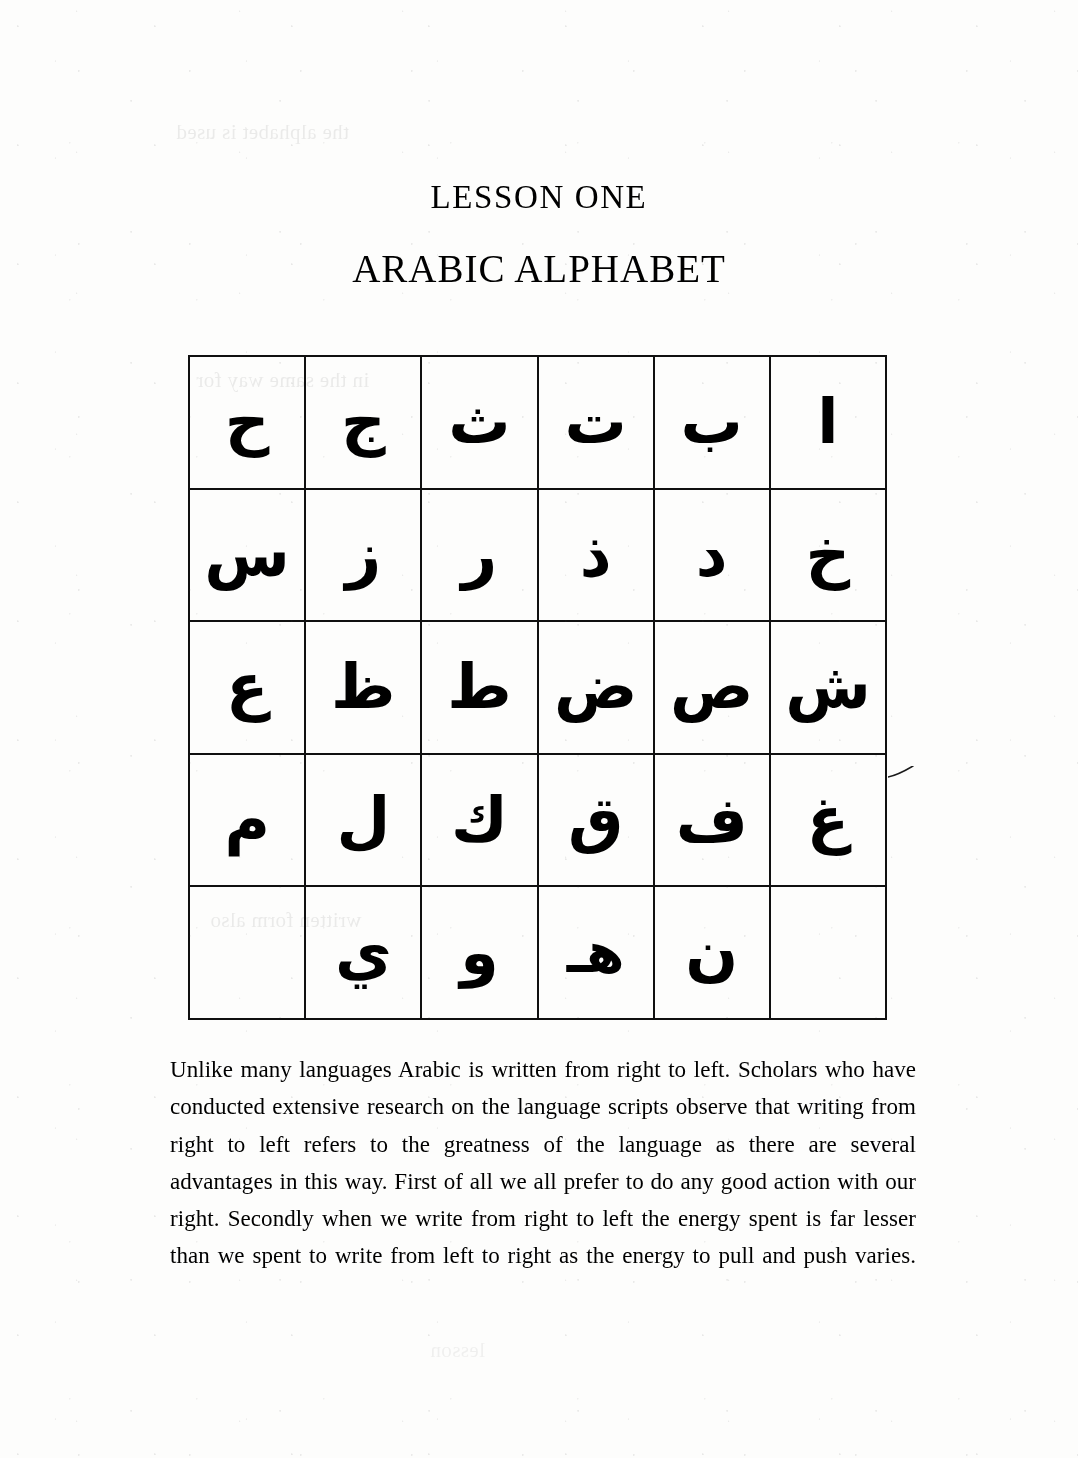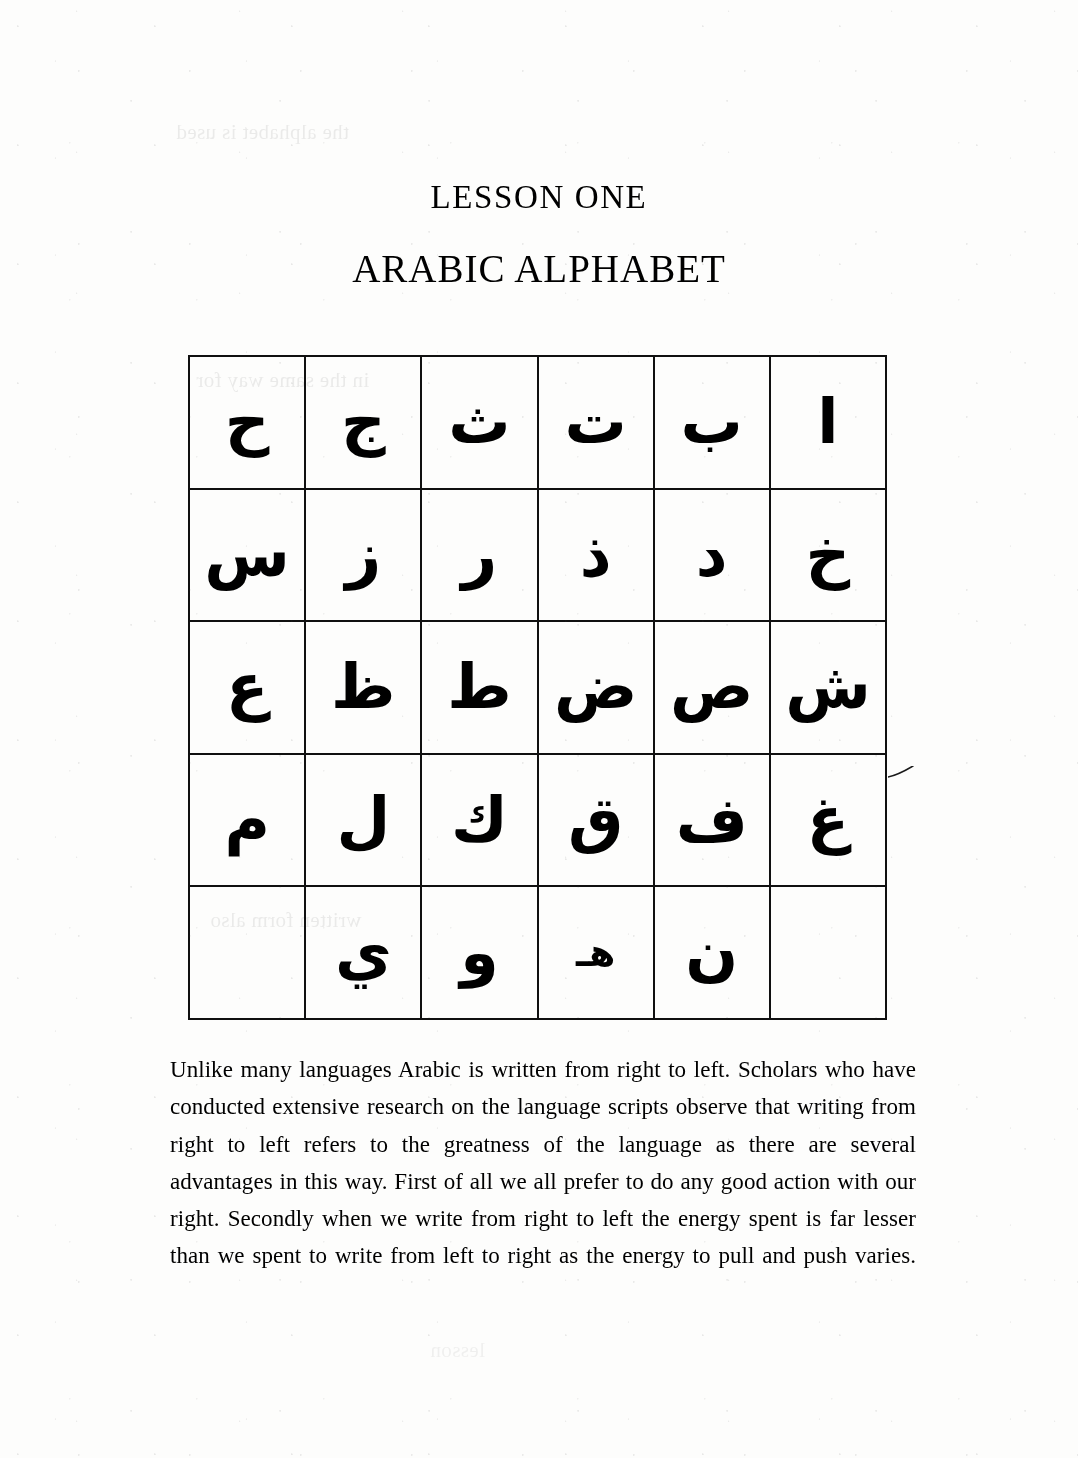--- a/index.html
+++ b/index.html
@@ -103,21 +103,21 @@
     vertical-align: middle;
   }
   .glyph {
     font-family: "DejaVu Sans", sans-serif;
     font-size: 62px;
     font-weight: 700;
     line-height: 1;
     display: inline-block;
     color: #000000;
   }
-  .glyph.wide { font-size: 38px; }
+  .glyph.wide { font-size: 56px; }
 
   
   #stray-mark {
     position: absolute;
     left: 888px;
     top: 766px;
     width: 26px;
     height: 12px;
     pointer-events: none;
   }

